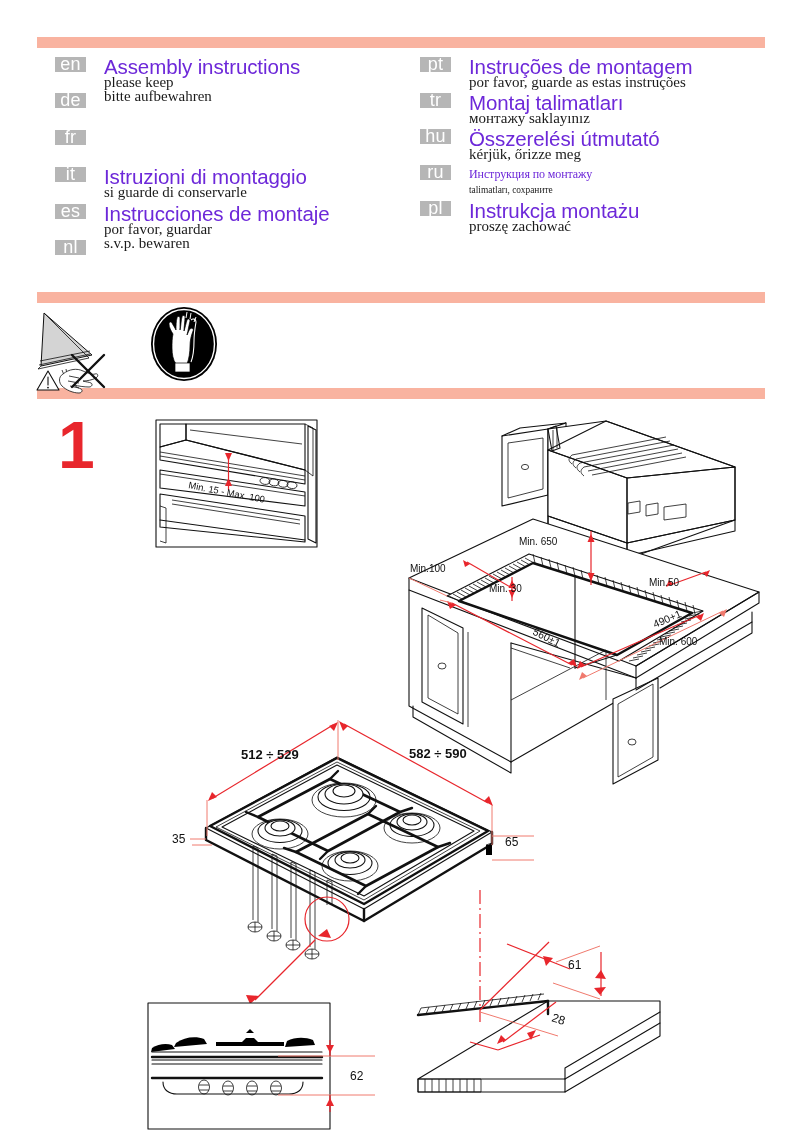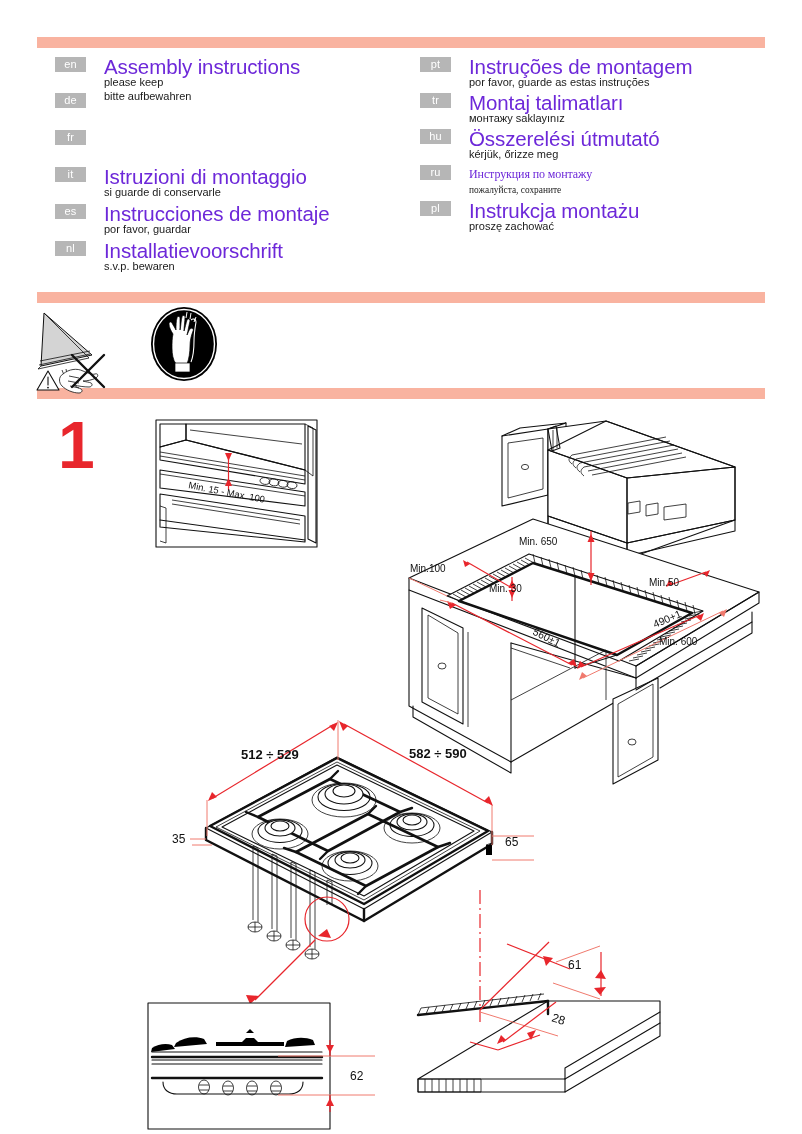--- a/index.html
+++ b/index.html
@@ -18,26 +18,26 @@
 
   
   .lang-cols{position:absolute;left:37px;top:55px;width:740px;height:232px;}
   .lang-col{position:absolute;top:0;width:370px;}
   .lang-col.left{left:18px;}
   .lang-col.right{left:383px;}
   .lang-row{position:relative;margin-bottom:1px;min-height:36px;}
   .lang-tag{
     position:absolute;left:0;top:2px;width:31px;height:15px;
     background:#b6b6b6;color:#ffffff;
-    font-size:11px;line-height:15px;text-align:center;
+    font-size:18px;line-height:15px;text-align:center;
     letter-spacing:.2px;
   }
   .lang-texts{margin-left:49px;}
   .lang-title{font-size:20.5px;line-height:23px;letter-spacing:-.1px;color:#6d28d9;white-space:nowrap;}
-  .lang-sub{font-size:11px;line-height:11px;color:#1a1a1a;margin-top:-1px;white-space:nowrap;}
+  .lang-sub{font-size:15px;line-height:11px;color:#1a1a1a;margin-top:-1px;white-space:nowrap;font-family:Liberation Serif, serif;}
   .lang-row.serif .lang-title{font-family:"Liberation Serif","DejaVu Serif",serif;font-size:12px;}
   .lang-row.serif .lang-sub{font-family:"Liberation Serif","DejaVu Serif",serif;font-size:9.4px;}
 
   
   .lang-col.right .lang-row{min-height:35px;}
 
   
   .step-num{
     position:absolute;left:58px;top:412px;
     font-size:66px;line-height:66px;font-weight:bold;
@@ -99,21 +99,20 @@
       <div class="lang-row">
         <span class="lang-tag">es</span>
         <div class="lang-texts">
           <div class="lang-title">Instrucciones de montaje</div>
           <div class="lang-sub">por favor, guardar</div>
         </div>
       </div>
       <div class="lang-row">
         <span class="lang-tag">nl</span>
         <div class="lang-texts">
-          <div class="lang-title">Installatievoorschrift</div>
           <div class="lang-sub">s.v.p. bewaren</div>
         </div>
       </div>
     </div>
 
     <div class="lang-col right">
       <div class="lang-row">
         <span class="lang-tag">pt</span>
         <div class="lang-texts">
           <div class="lang-title">Instruções de montagem</div>
@@ -131,21 +130,21 @@
         <span class="lang-tag">hu</span>
         <div class="lang-texts">
           <div class="lang-title">Összerelési útmutató</div>
           <div class="lang-sub">kérjük, őrizze meg</div>
         </div>
       </div>
       <div class="lang-row serif">
         <span class="lang-tag">ru</span>
         <div class="lang-texts">
           <div class="lang-title">Инструкция по монтажу</div>
-          <div class="lang-sub">пожалуйста, сохраните</div>
+          <div class="lang-sub">talimatları, сохраните</div>
         </div>
       </div>
       <div class="lang-row">
         <span class="lang-tag">pl</span>
         <div class="lang-texts">
           <div class="lang-title">Instrukcja montażu</div>
           <div class="lang-sub">proszę zachować</div>
         </div>
       </div>
     </div>

